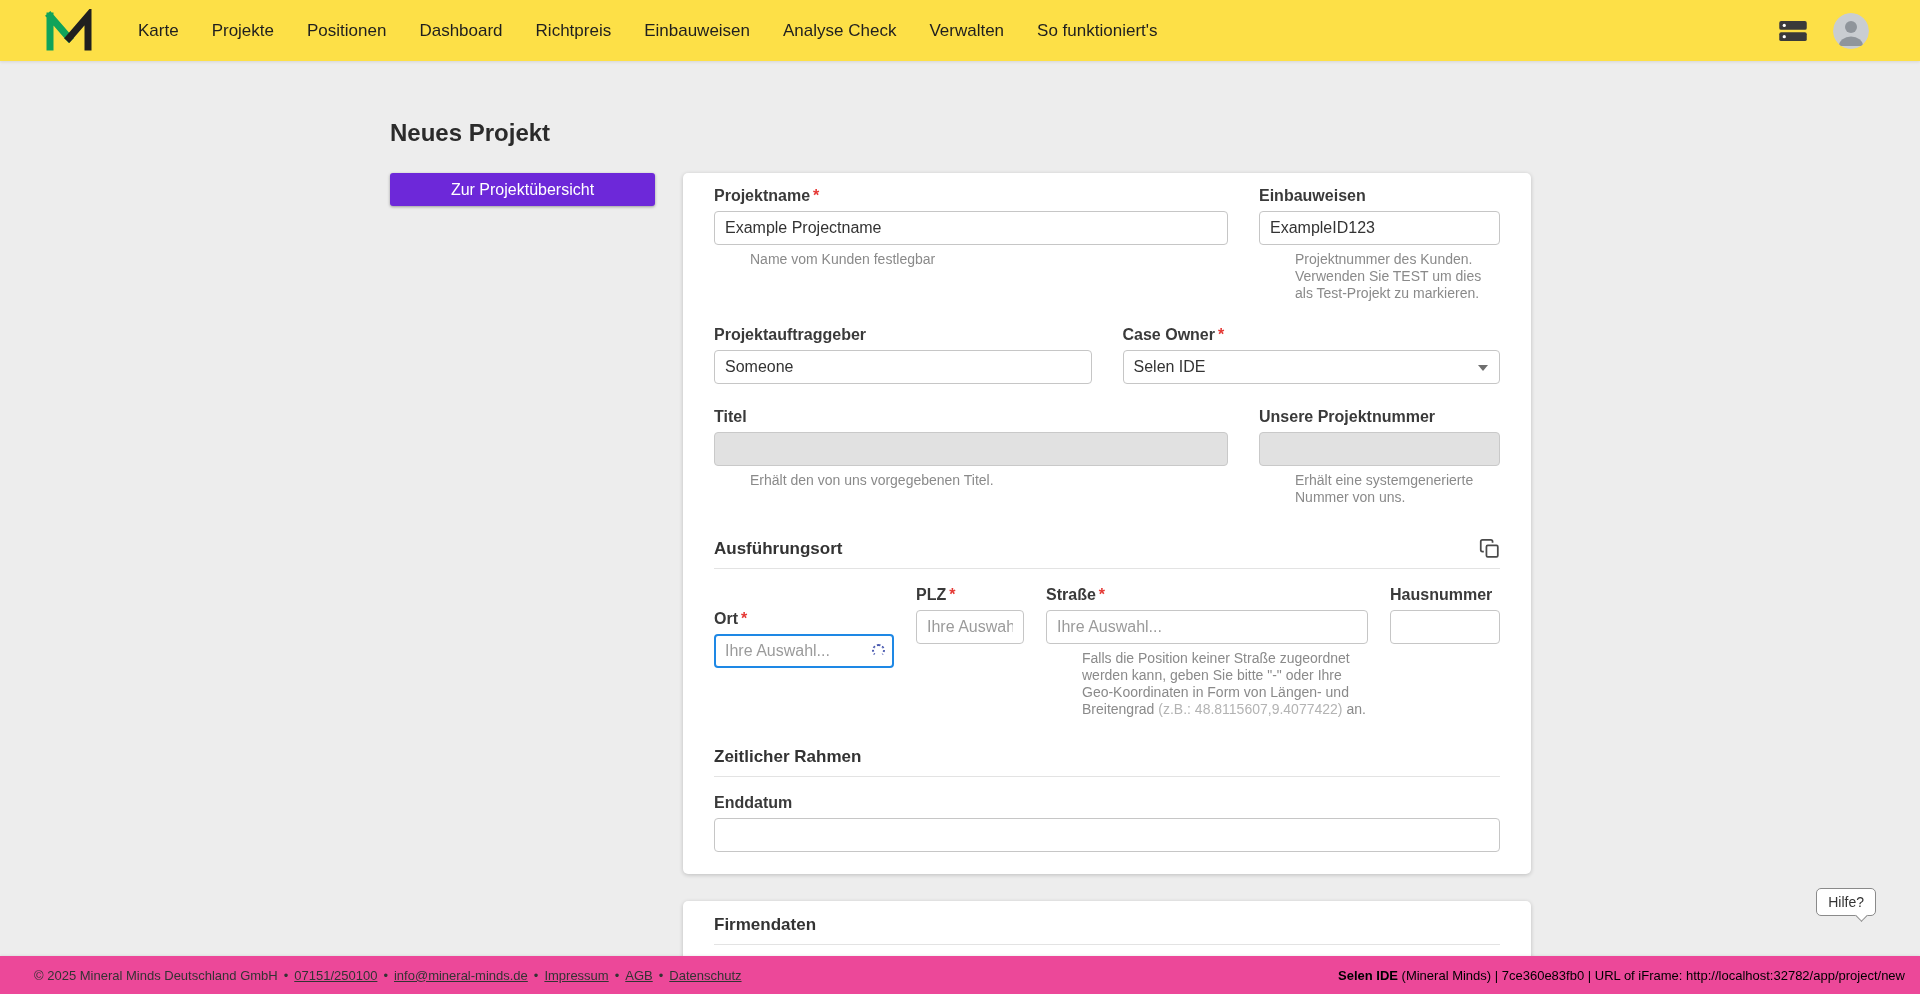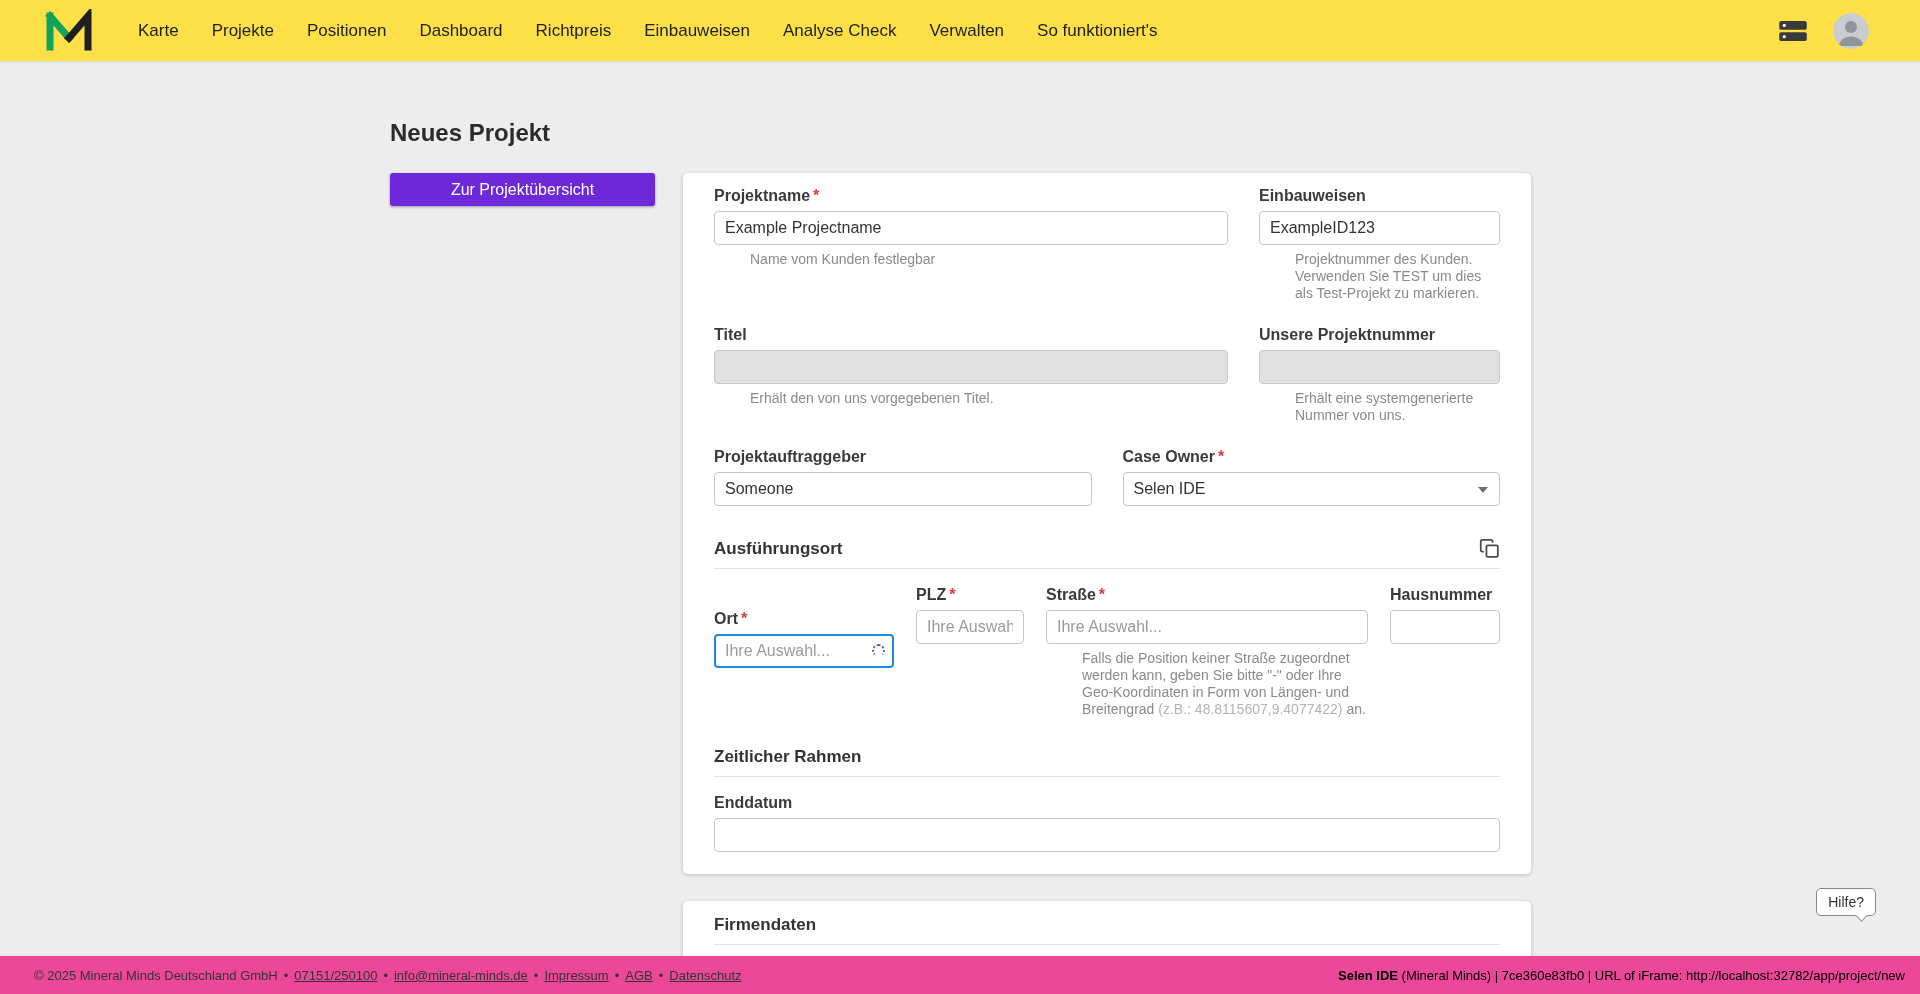--- a/index.html
+++ b/index.html
@@ -202,51 +202,51 @@
           <div class="field w-sm">
             <div class="field-label">
               <span>Einbauweisen</span>
             </div>
             <input type="text" class="text-input" value="ExampleID123" style="">
             <div class="helper">Projektnummer des Kunden. Verwenden Sie TEST um dies als Test-Projekt zu markieren.</div>
           </div>
         </div>
 
         <div class="form-row mt24">
-          <div class="field w-lg">
-            <div class="field-label">
-              <span>Titel</span>
-            </div>
-            <input type="text" class="text-input disabled" disabled="" style="">
-            <div class="helper">Erhält den von uns vorgegebenen Titel.</div>
-          </div>
-          <div class="field w-sm">
-            <div class="field-label">
-              <span>Unsere Projektnummer</span>
-            </div>
-            <input type="text" class="text-input disabled" disabled="" style="">
-            <div class="helper">Erhält eine systemgenerierte Nummer von uns.</div>
-          </div>
-        </div>
-
-        <div class="form-row mt24">
           <div class="field col">
             <div class="field-label">
               <span>Projektauftraggeber</span>
             </div>
             <input type="text" class="text-input" value="Someone" style="">
           </div>
           <div class="field col">
             <div class="field-label">
               <span>Case Owner</span><span class="req">*</span>
             </div>
             <div class="select">
               <span>Selen IDE</span>
               <span class="caret"></span>
             </div>
+          </div>
+        </div>
+
+        <div class="form-row mt24">
+          <div class="field w-lg">
+            <div class="field-label">
+              <span>Titel</span>
+            </div>
+            <input type="text" class="text-input disabled" disabled="" style="">
+            <div class="helper">Erhält den von uns vorgegebenen Titel.</div>
+          </div>
+          <div class="field w-sm">
+            <div class="field-label">
+              <span>Unsere Projektnummer</span>
+            </div>
+            <input type="text" class="text-input disabled" disabled="" style="">
+            <div class="helper">Erhält eine systemgenerierte Nummer von uns.</div>
           </div>
         </div>
 
         <div class="section-head mt32">
           <span class="section-title">Ausführungsort</span>
           <span class="copy-btn">
             <svg width="21" height="21" viewBox="0 0 24 24" fill="none" stroke="#4a4a4a" stroke-width="2">
               <rect x="8.5" y="8.5" width="13" height="13" rx="1.5"></rect>
               <path d="M5.5 15.5 H4 a2 2 0 0 1 -2 -2 V4 a2 2 0 0 1 2 -2 h9.5 a2 2 0 0 1 2 2 v1.5"></path>
             </svg>

